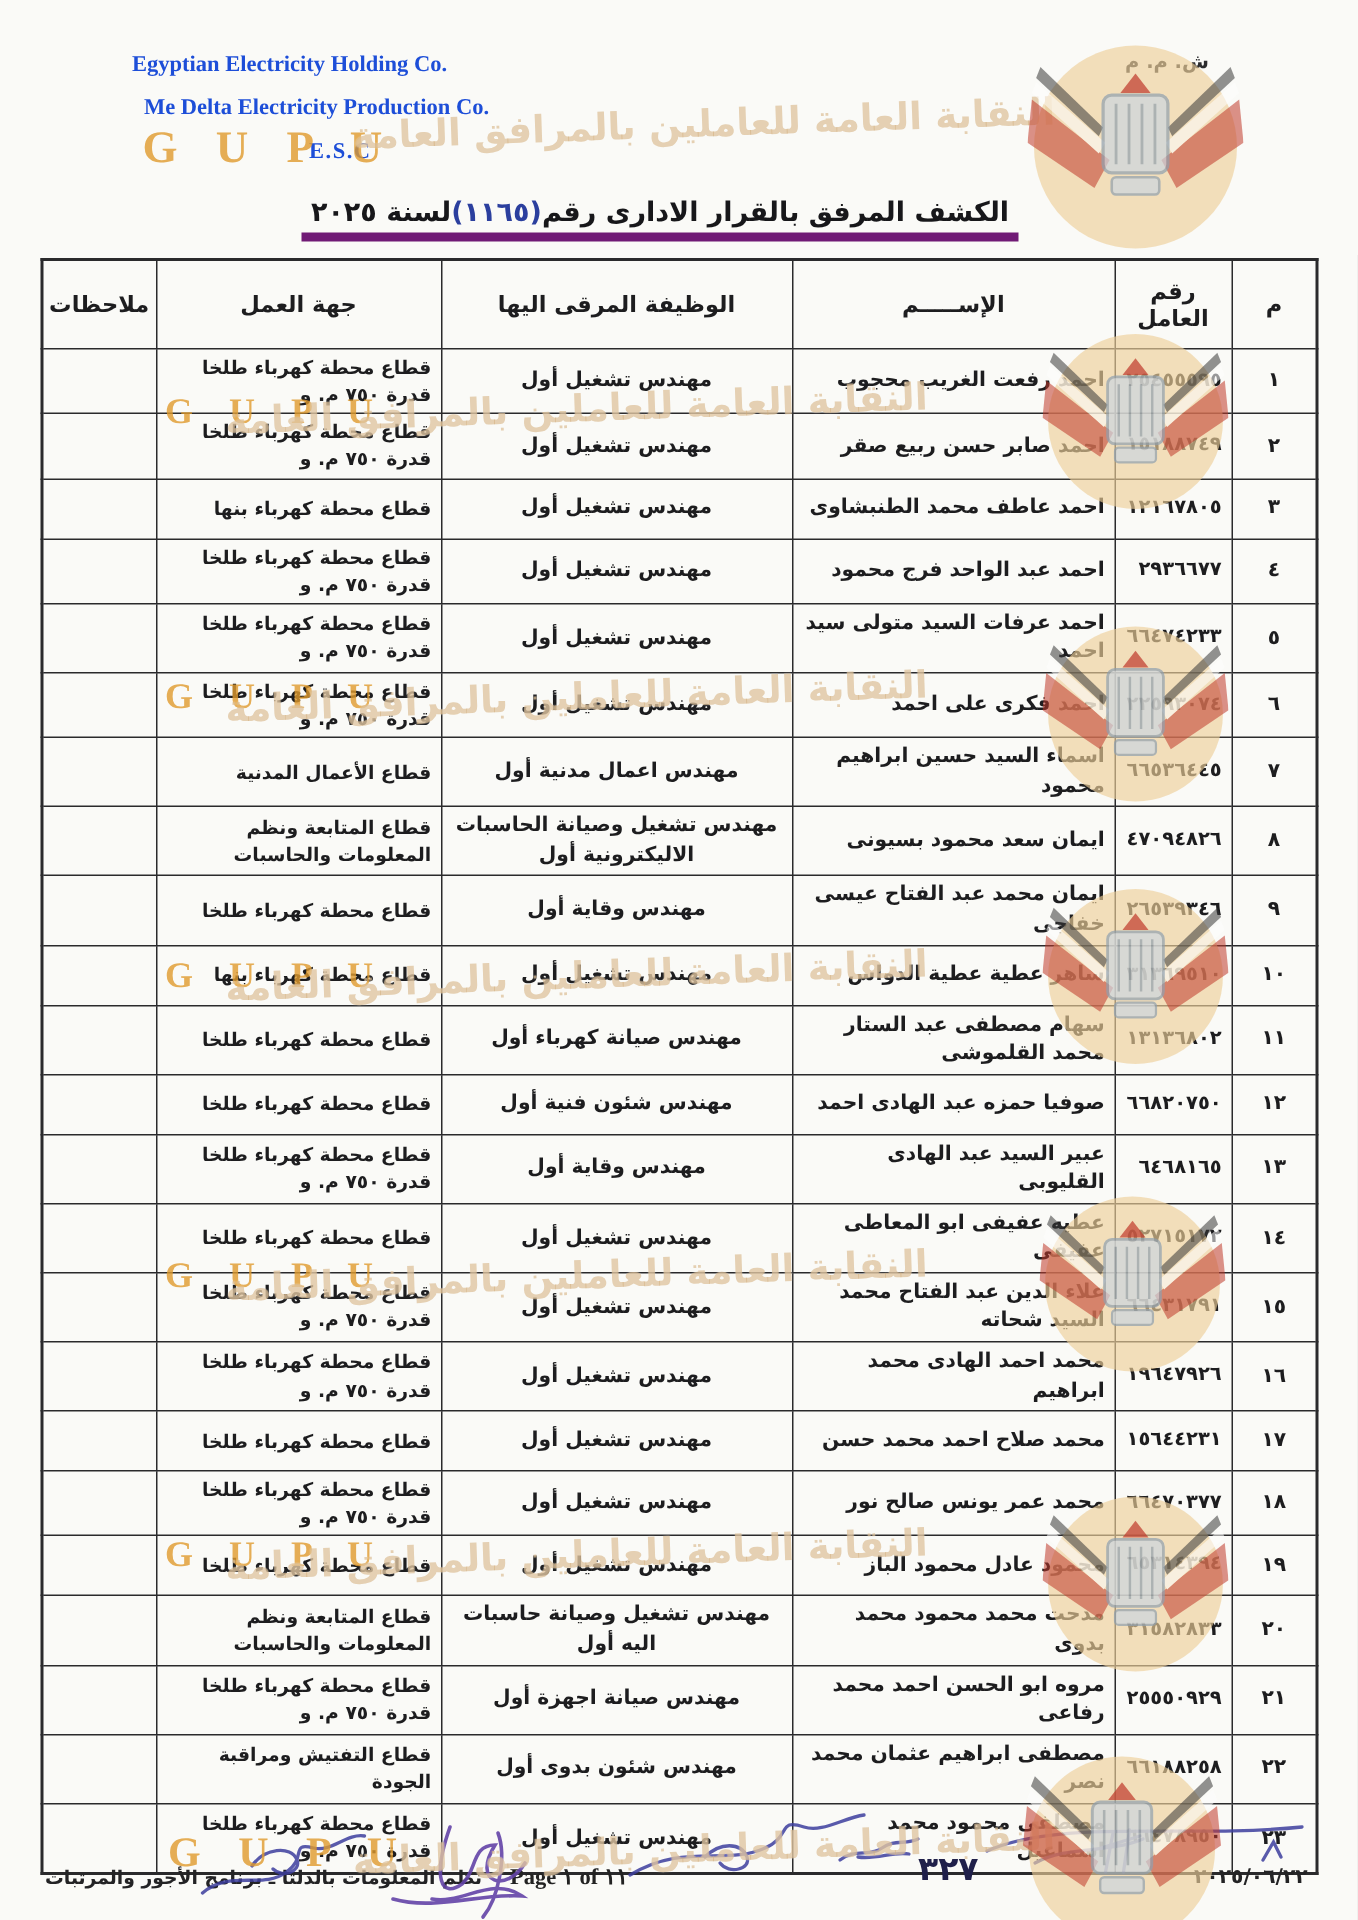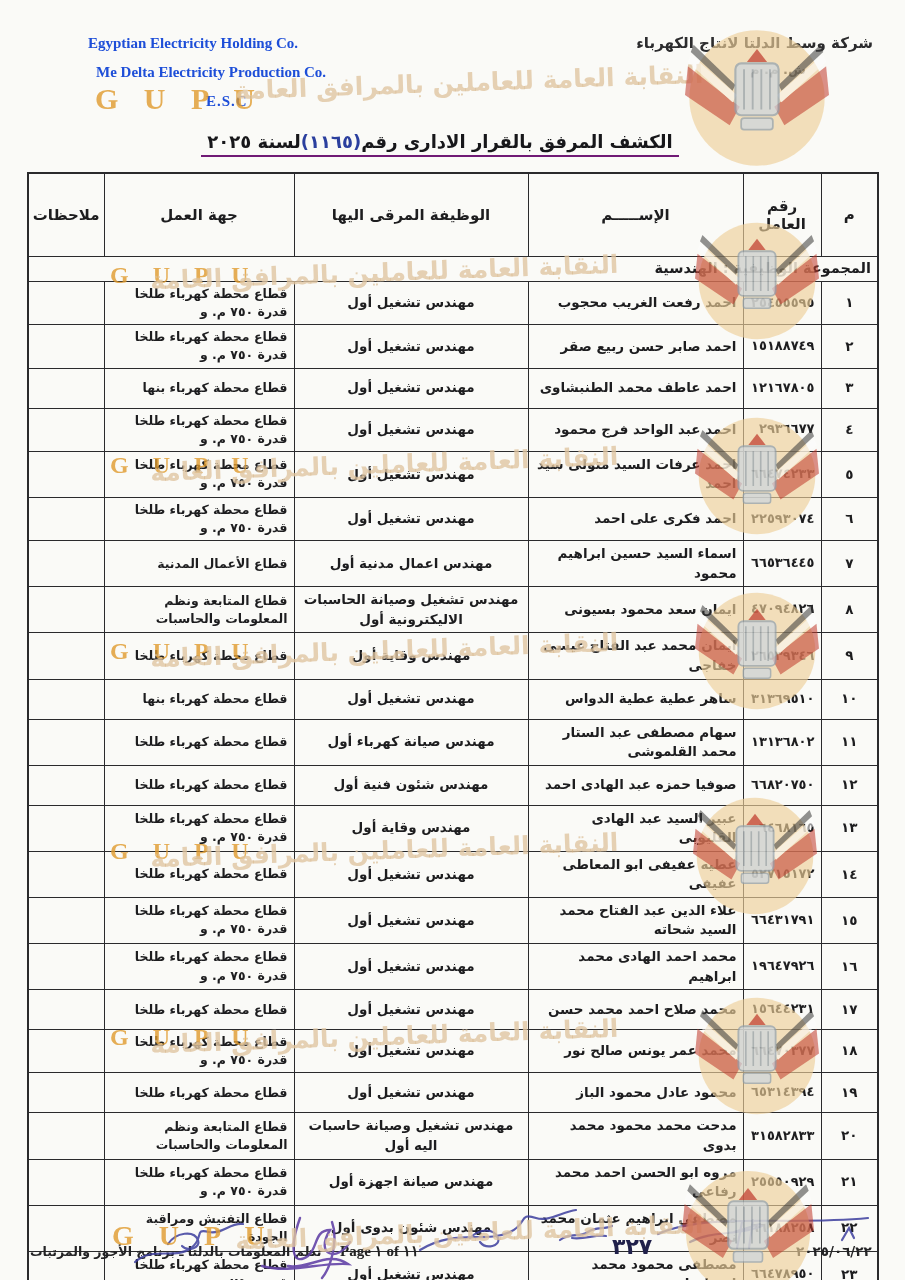--- a/index.html
+++ b/index.html
@@ -13,29 +13,29 @@
     font-family:"Liberation Serif","DejaVu Serif",serif;font-weight:700;
     font-size:15px;color:#1d4ed8;line-height:1.0;}
   .hdr-en .l1{margin:0 0 14px 0;}
   .hdr-en .l2{margin:0 0 14px 8px;}
   .hdr-en .l3{margin:0 0 0 118px;letter-spacing:1px;font-family:Liberation Serif, serif;}
   .hdr-ar{position:absolute;right:32px;top:30px;width:260px;direction:rtl;
     text-align:right;font-weight:700;font-size:15px;color:#2c2c2e;line-height:1.85;}
   .hdr-ar .s{font-size:13px;padding-left:60px;text-align:center;width:110px;margin-right:40px;}
   
   .title{position:absolute;top:131px;left:0;width:880px;text-align:center;direction:rtl;}
-  .title .t-in{display:inline-block;border-bottom:2px solid #701a75;padding:0 6px 3px 6px;
+  .title .t-in{display:inline-block;border-bottom:6px solid #701a75;padding:0 6px 3px 6px;
     font-weight:700;font-size:18px;color:#17171a;}
   .title .t-num{color:#2b3f9e;}
   
   table.main{position:absolute;left:27px;top:172px;width:850px;border-collapse:collapse;
     direction:rtl;table-layout:fixed;background:transparent;}
   table.main,table.main td,table.main th{border:1.5px solid #2a2a2c;}
   table.main{border-width:2px;}
-  th{font-weight:700;font-size:15px;height:50px;text-align:center;padding:16px 4px;background:transparent;}
+  th{font-weight:700;font-size:15px;height:50px;text-align:center;padding:4px 4px;background:transparent;}
   td{font-weight:700;font-size:13.5px;padding:3px 6px;vertical-align:middle;line-height:1.45;}
   tr.section-row td{height:22px;font-size:14.5px;padding:1px 6px;text-align:right;}
   tbody tr{height:40px;}
   td.c-no{text-align:center;}
   td.c-worker_id{text-align:right;letter-spacing:1px;font-size:13px;}
   td.c-name{text-align:right;}
   td.c-job{text-align:center;}
   td.c-workplace{text-align:right;font-size:12.5px;}
   td.c-notes{text-align:center;}
   
@@ -62,21 +62,20 @@
 
 <div class="page">
 
   <div class="hdr-en">
     <div class="l1">Egyptian Electricity Holding Co.</div>
     <div class="l2">Me Delta Electricity Production Co.</div>
     <div class="l3">E.S.C</div>
   </div>
 
   <div class="hdr-ar">
-    <div>شركة وسط الدلتا لانتاج الكهرباء</div>
     <div class="s">ش. م. م</div>
   </div>
 
   <div class="title">
     <span class="t-in">
       <span>الكشف المرفق بالقرار الادارى رقم</span><span class="t-num">(١١٦٥)</span><span>لسنة ٢٠٢٥</span>
     </span>
   </div>
 
   <table class="main">
@@ -89,23 +88,20 @@
         <col style="width:76px">
     </colgroup>
     <thead>
       <tr>
         <th>م</th>
         <th>رقم العامل</th>
         <th>الإســـــم</th>
         <th>الوظيفة المرقى اليها</th>
         <th>جهة العمل</th>
         <th>ملاحظات</th>
-      </tr>
-      <tr class="section-row">
-        <td colspan="6">المجموعة الوظيفية : الهندسية</td>
       </tr>
     </thead>
     <tbody id="rows-body">
         <tr>
           <td class="c-no">١</td>
           <td class="c-worker_id">٢٥٤٥٥٥٩٥</td>
           <td class="c-name">احمد رفعت الغريب محجوب</td>
           <td class="c-job">مهندس تشغيل أول</td>
           <td class="c-workplace">قطاع محطة كهرباء طلخا قدرة ٧٥٠ م. و</td>
           <td class="c-notes"></td>

